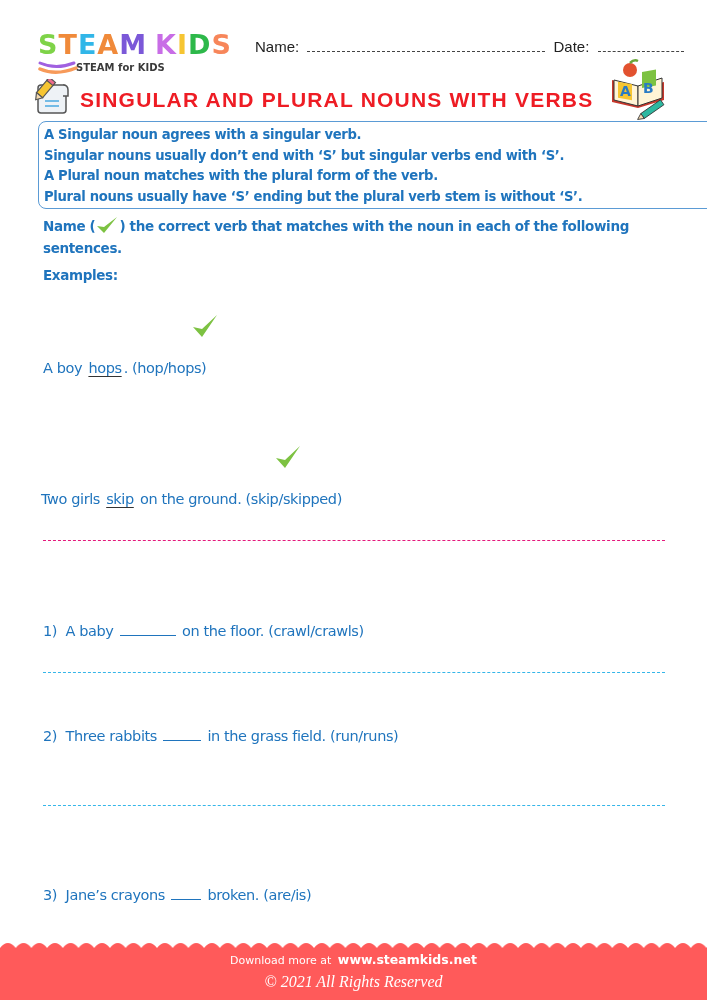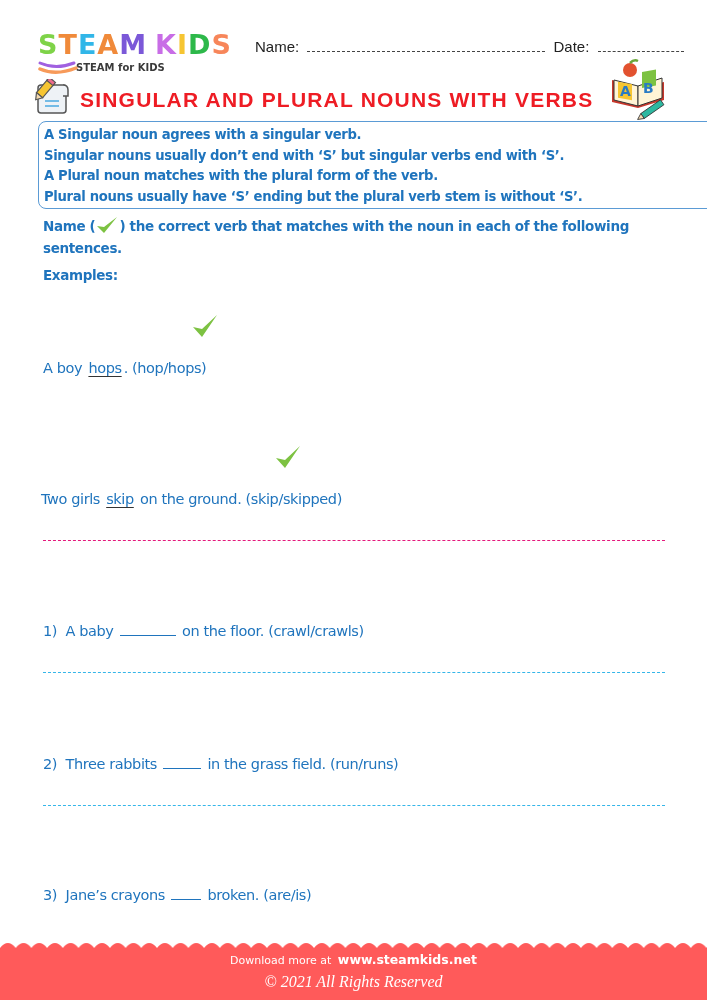--- a/index.html
+++ b/index.html
@@ -127,21 +127,21 @@
 
 <div class="abs divider pink"></div>
 
 <div class="abs sentence" style="left:43px; top:599px;">
   <span>1)</span>&nbsp;&nbsp;<span>A baby</span>
   <span class="blank" style="width:56px"></span>
   <span>on the floor. (crawl/crawls)</span>
 </div>
 <div class="abs divider blue" style="top:672px;"></div>
 
-<div class="abs sentence" style="left:43px; top:732px;">
+<div class="abs sentence" style="left:43px; top:704px;">
   <span>2)</span>&nbsp;&nbsp;<span>Three rabbits</span>
   <span class="blank" style="width:38px"></span>
   <span>in the grass field. (run/runs)</span>
 </div>
 <div class="abs divider blue" style="top:805px;"></div>
 
 <div class="abs sentence" style="left:43px; top:863px;">
   <span>3)</span>&nbsp;&nbsp;<span>Jane’s crayons</span>
   <span class="blank" style="width:30px"></span>
   <span>broken. (are/is)</span>

